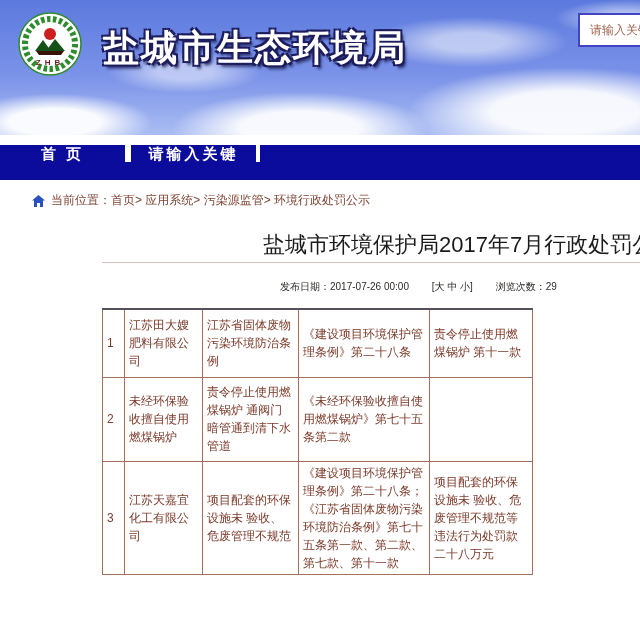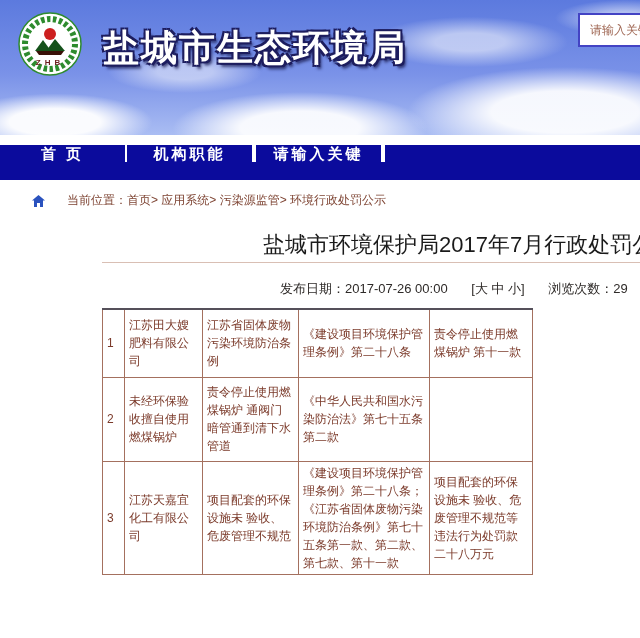--- a/index.html
+++ b/index.html
@@ -38,30 +38,30 @@
     background:#0b0b9c;display:flex;align-items:flex-start;overflow:hidden;margin-top:10px;
   }
   .nav-item{
     flex:0 0 125px;text-align:center;color:#ffffff;font-weight:bold;
     font-size:15px;letter-spacing:3px;cursor:pointer;white-space:nowrap;
   }
   .nav-sep{flex:0 0 2px;height:17px;background:#ffffff;}
   
   .breadcrumb{
     position:absolute;left:32px;top:192px;display:flex;align-items:center;
-    gap:22px;font-size:12px;color:#7e4433;
+    gap:6px;font-size:12px;color:#7e4433;
   }
   
   .article-title{
     position:absolute;left:263px;top:230px;font-size:22px;color:#1a1a1a;
     white-space:nowrap;letter-spacing:0;
   }
   .hr1{position:absolute;left:102px;top:262px;width:538px;height:1px;background:#d9bfb4;}
   .date-line{
-    position:absolute;left:280px;top:280px;font-size:13px;color:#2e2a28;
+    position:absolute;left:280px;top:280px;font-size:10px;color:#2e2a28;
     white-space:nowrap;
     text-align:right;
   }
   .date-line .seg{margin-right:20px;}
   .date-line .sizer{cursor:pointer;}
   
   table.penalty{
     position:absolute;left:102px;top:308px;width:430px;
     border-collapse:collapse;table-layout:fixed;
     font-size:12px;color:#7b3a2a;line-height:1.5;
@@ -85,21 +85,20 @@
     <path d="M-14 7 L14 7 L11 11 L-11 11 Z" fill="#3a1208"></path>
     <text x="0" y="21" text-anchor="middle" font-size="8" letter-spacing="4" fill="#6b1d1d" font-weight="bold">ZHB</text>
   </svg>
   <div class="site-title">盐城市生态环境局</div>
   <input class="search-input" readonly="" value="请输入关键" style="">
 </div>
 
 <div class="nav">
     <div class="nav-item">首 页</div>
     <div class="nav-sep"></div>
-    <div class="nav-item">机构职能</div>
     <div class="nav-sep"></div>
     <div class="nav-sep"></div>
     <div class="nav-item">请输入关键</div>
     <div class="nav-sep"></div>
     <div class="nav-sep"></div>
   </div>
 
 <div class="breadcrumb">
   <svg width="13" height="12" viewBox="0 0 13 12">
     <path d="M6.5 0 L13 5.5 L11 5.5 L11 12 L8 12 L8 8 L5 8 L5 12 L2 12 L2 5.5 L0 5.5 Z" fill="#2a52be"></path>
@@ -128,21 +127,21 @@
         <td>1</td>
         <td>江苏田大嫂肥料有限公司</td>
         <td>江苏省固体废物污染环境防治条例</td>
         <td>《建设项目环境保护管 理条例》第二十八条</td>
         <td>责令停止使用燃煤锅炉 第十一款</td>
       </tr>
       <tr style="height: 84px;">
         <td>2</td>
         <td>未经环保验收擅自使用燃煤锅炉</td>
         <td>责令停止使用燃煤锅炉 通阀门暗管通到清下水管道</td>
-        <td>《中华人民共和国水污染防治法》第七十五条第二款</td>
+        <td>《未经环保验收擅自使用燃煤锅炉》第七十五条第二款</td>
         <td></td>
       </tr>
       <tr style="height: 97px;">
         <td>3</td>
         <td>江苏天嘉宜化工有限公司</td>
         <td>项目配套的环保设施未 验收、危废管理不规范</td>
         <td>《建设项目环境保护管 理条例》第二十八条；《江苏省固体废物污染环境防治条例》第七十五条第一款、第二款、第七款、第十一款</td>
         <td>项目配套的环保设施未 验收、危废管理不规范等违法行为处罚款二十八万元</td>
       </tr>
     </tbody>

